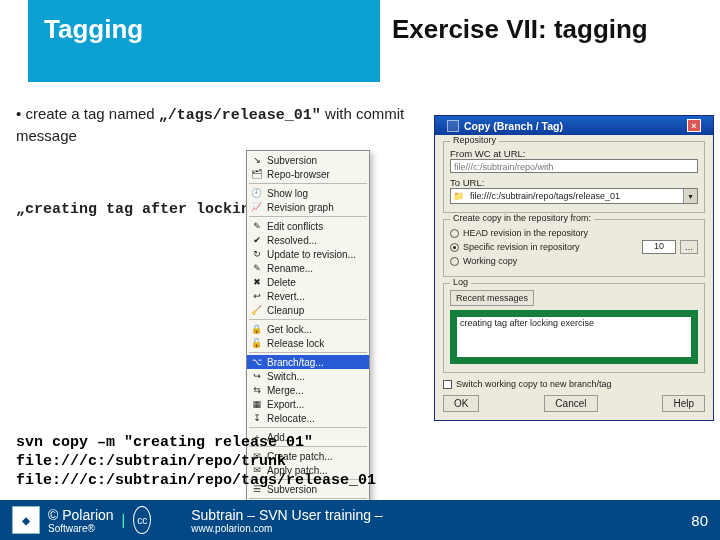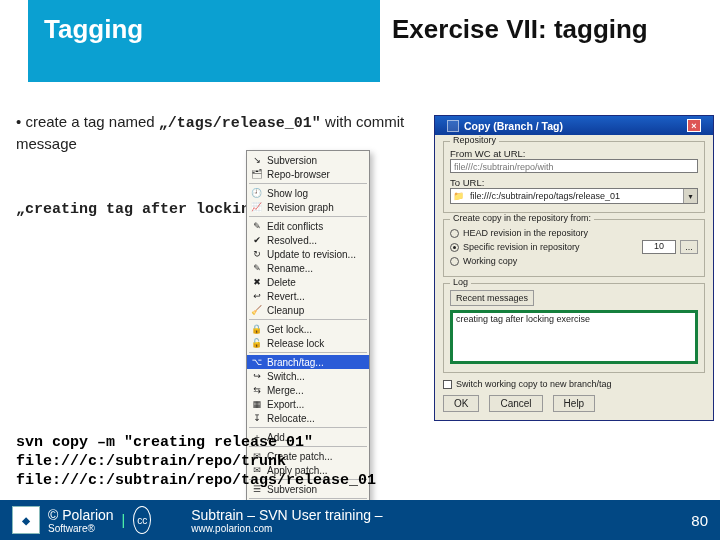--- a/index.html
+++ b/index.html
@@ -30,21 +30,21 @@
     padding: 14px 0 0 12px;
     font-size: 26px;
     font-weight: bold;
     color: #111;
   }
 
   
   .leftcol {
     position: absolute;
     left: 16px;
-    top: 112px;
+    top: 104px;
     width: 420px;
     font-size: 15px;
     color: #222;
     line-height: 1.35;
   }
   .leftcol p { margin-bottom: 6px; }
   .mono { font-family: "Courier New", monospace; font-weight: bold; }
 
   .snippet2 {
     position: absolute;
@@ -224,28 +224,28 @@
     position: relative;
   }
   .radio .r.on::after {
     content:""; position:absolute; left:2px; top:2px;
     width:3px;height:3px;background:#222;border-radius:50%;
   }
   .check .c {
     width:9px;height:9px;border:1px solid #555;display:inline-block;background:#fff;
   }
   .log-area {
-    background: #fff; border: 3px solid #15803d;
+    background: #fff; border: 7px solid #15803d;
     height: 54px; padding: 2px 3px;
     font-size: 9px;
     line-height: 1.1;
     overflow: hidden;
   }
   .dlg-buttons {
-    display: flex; justify-content: flex-start; gap: 10px;
+    display: flex; justify-content: space-between; gap: 10px;
     margin-top: 6px;
   }
   .push {
     background: #e8e6d8;
     border: 1px solid #999;
     padding: 2px 10px;
     font-size: 10px;
   }
   .row-inline { display:flex; align-items:center; gap:4px; }
   .spinner {

